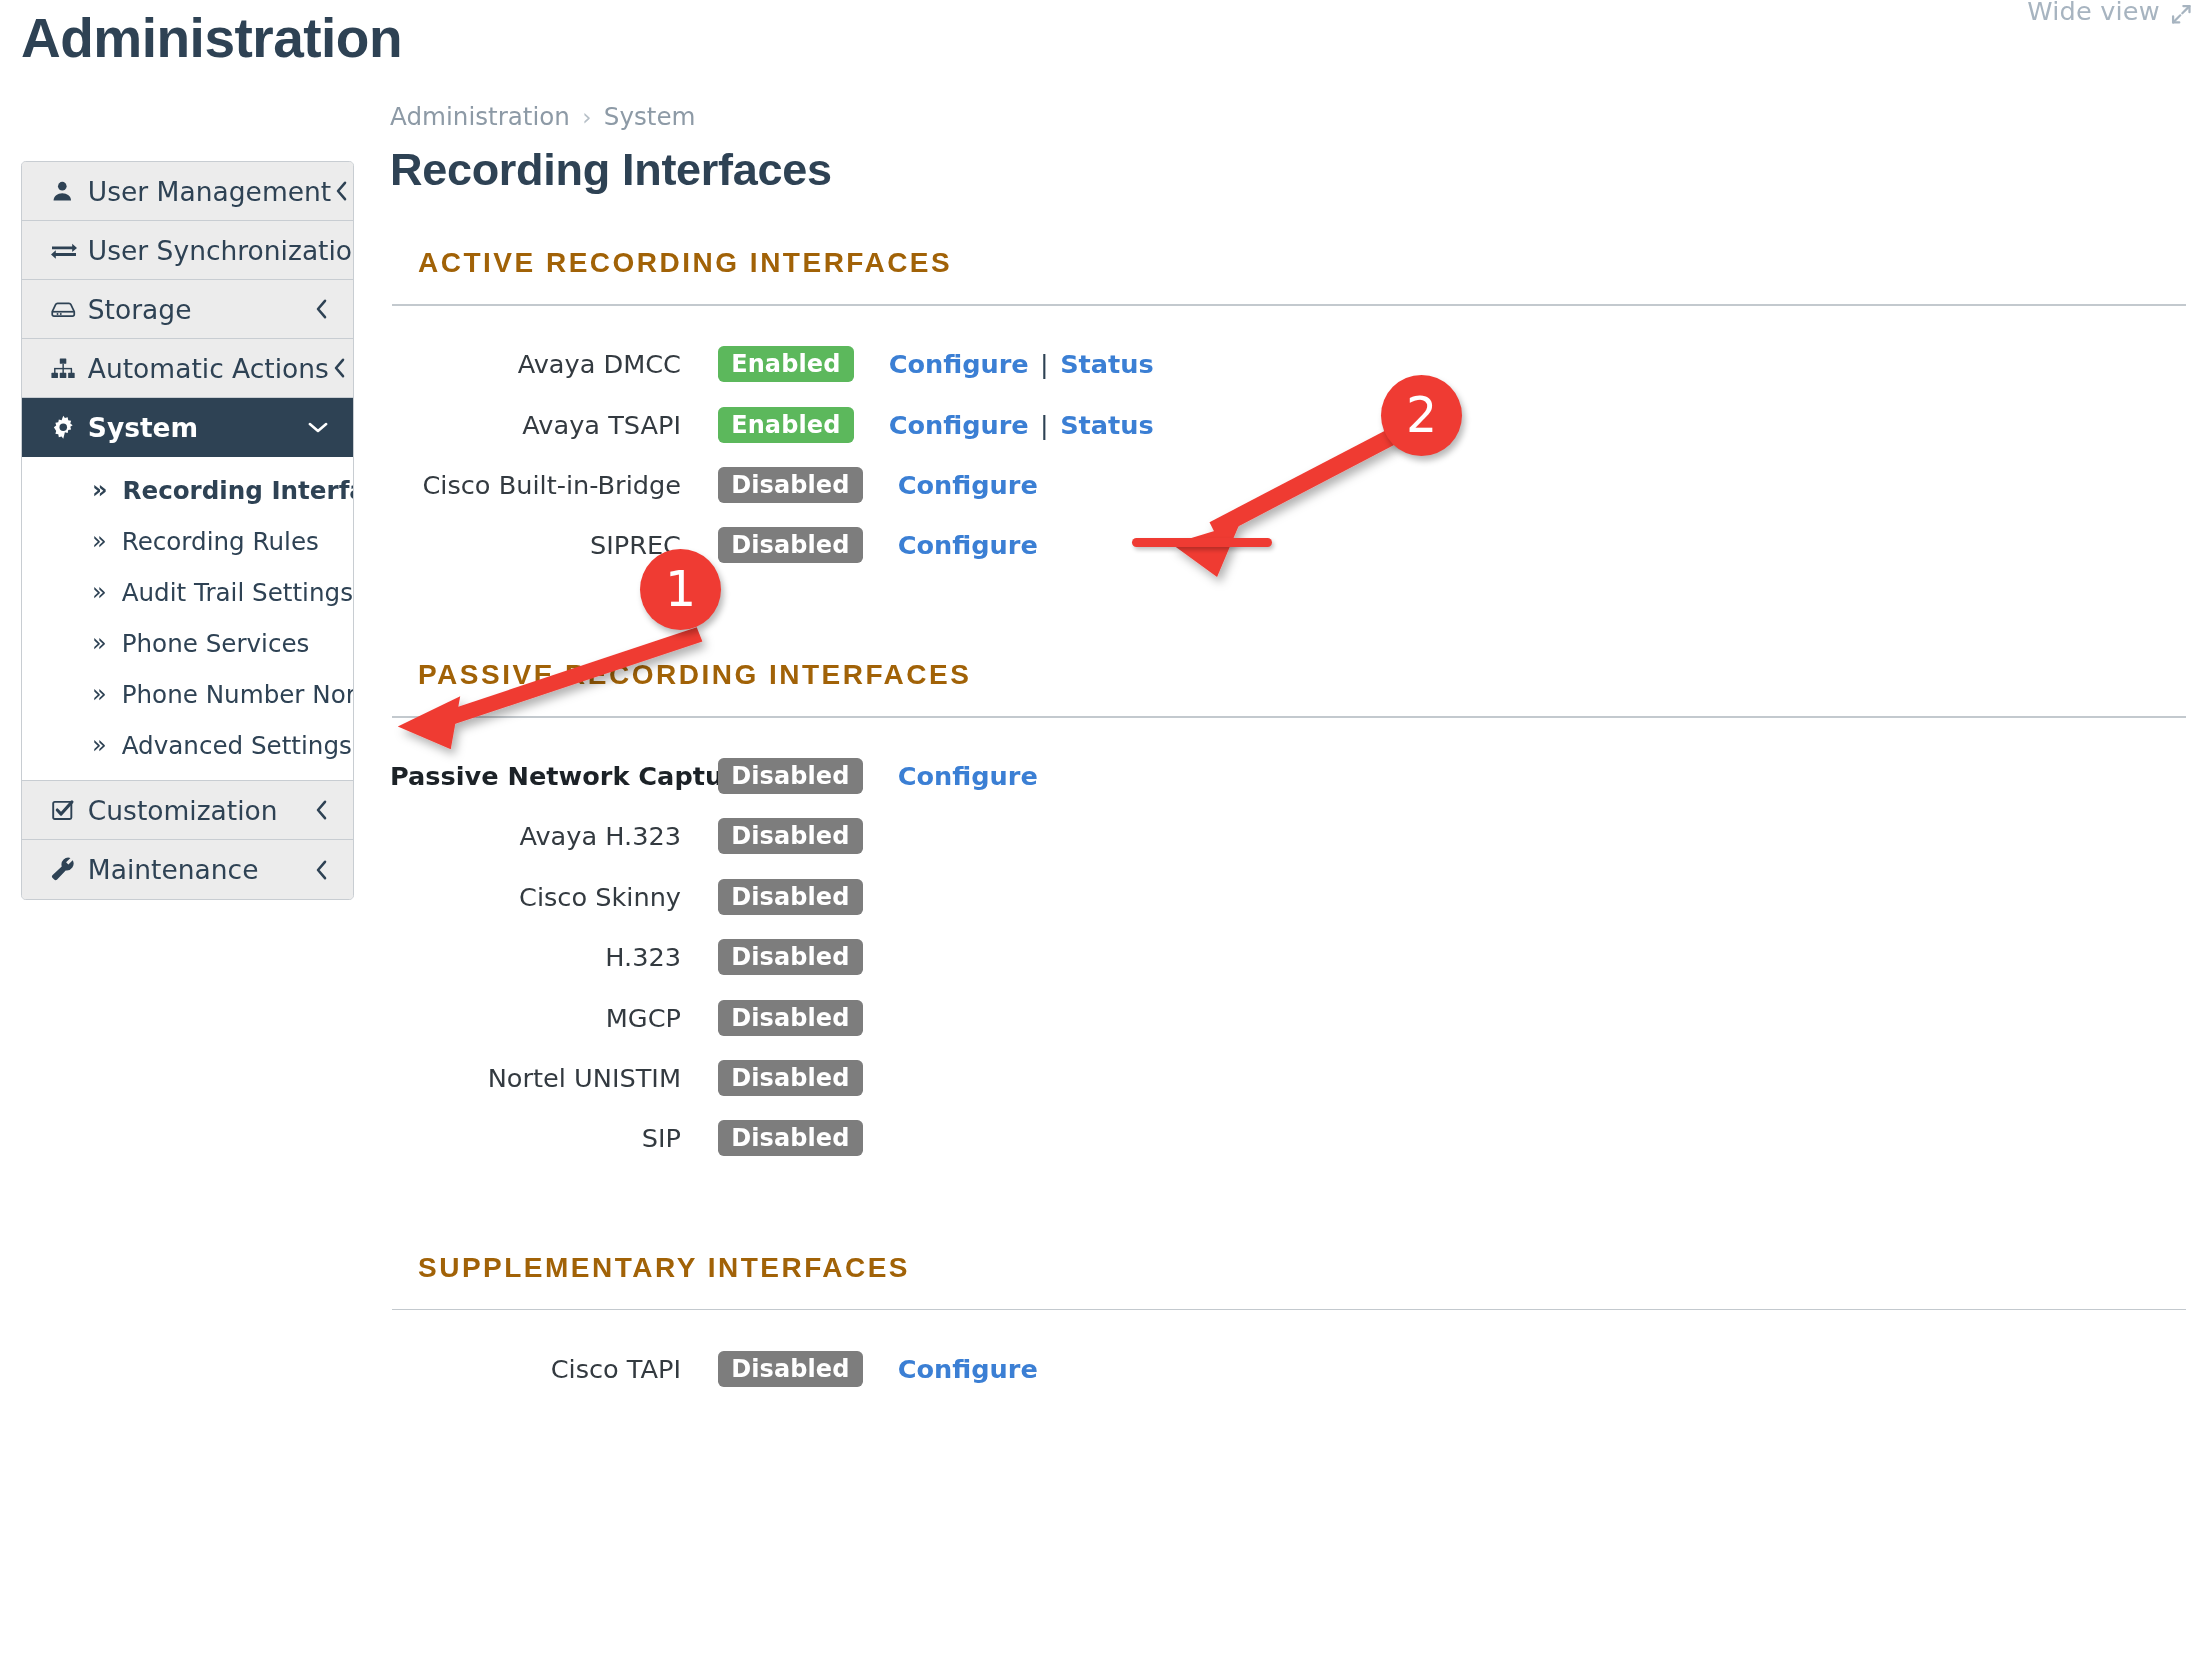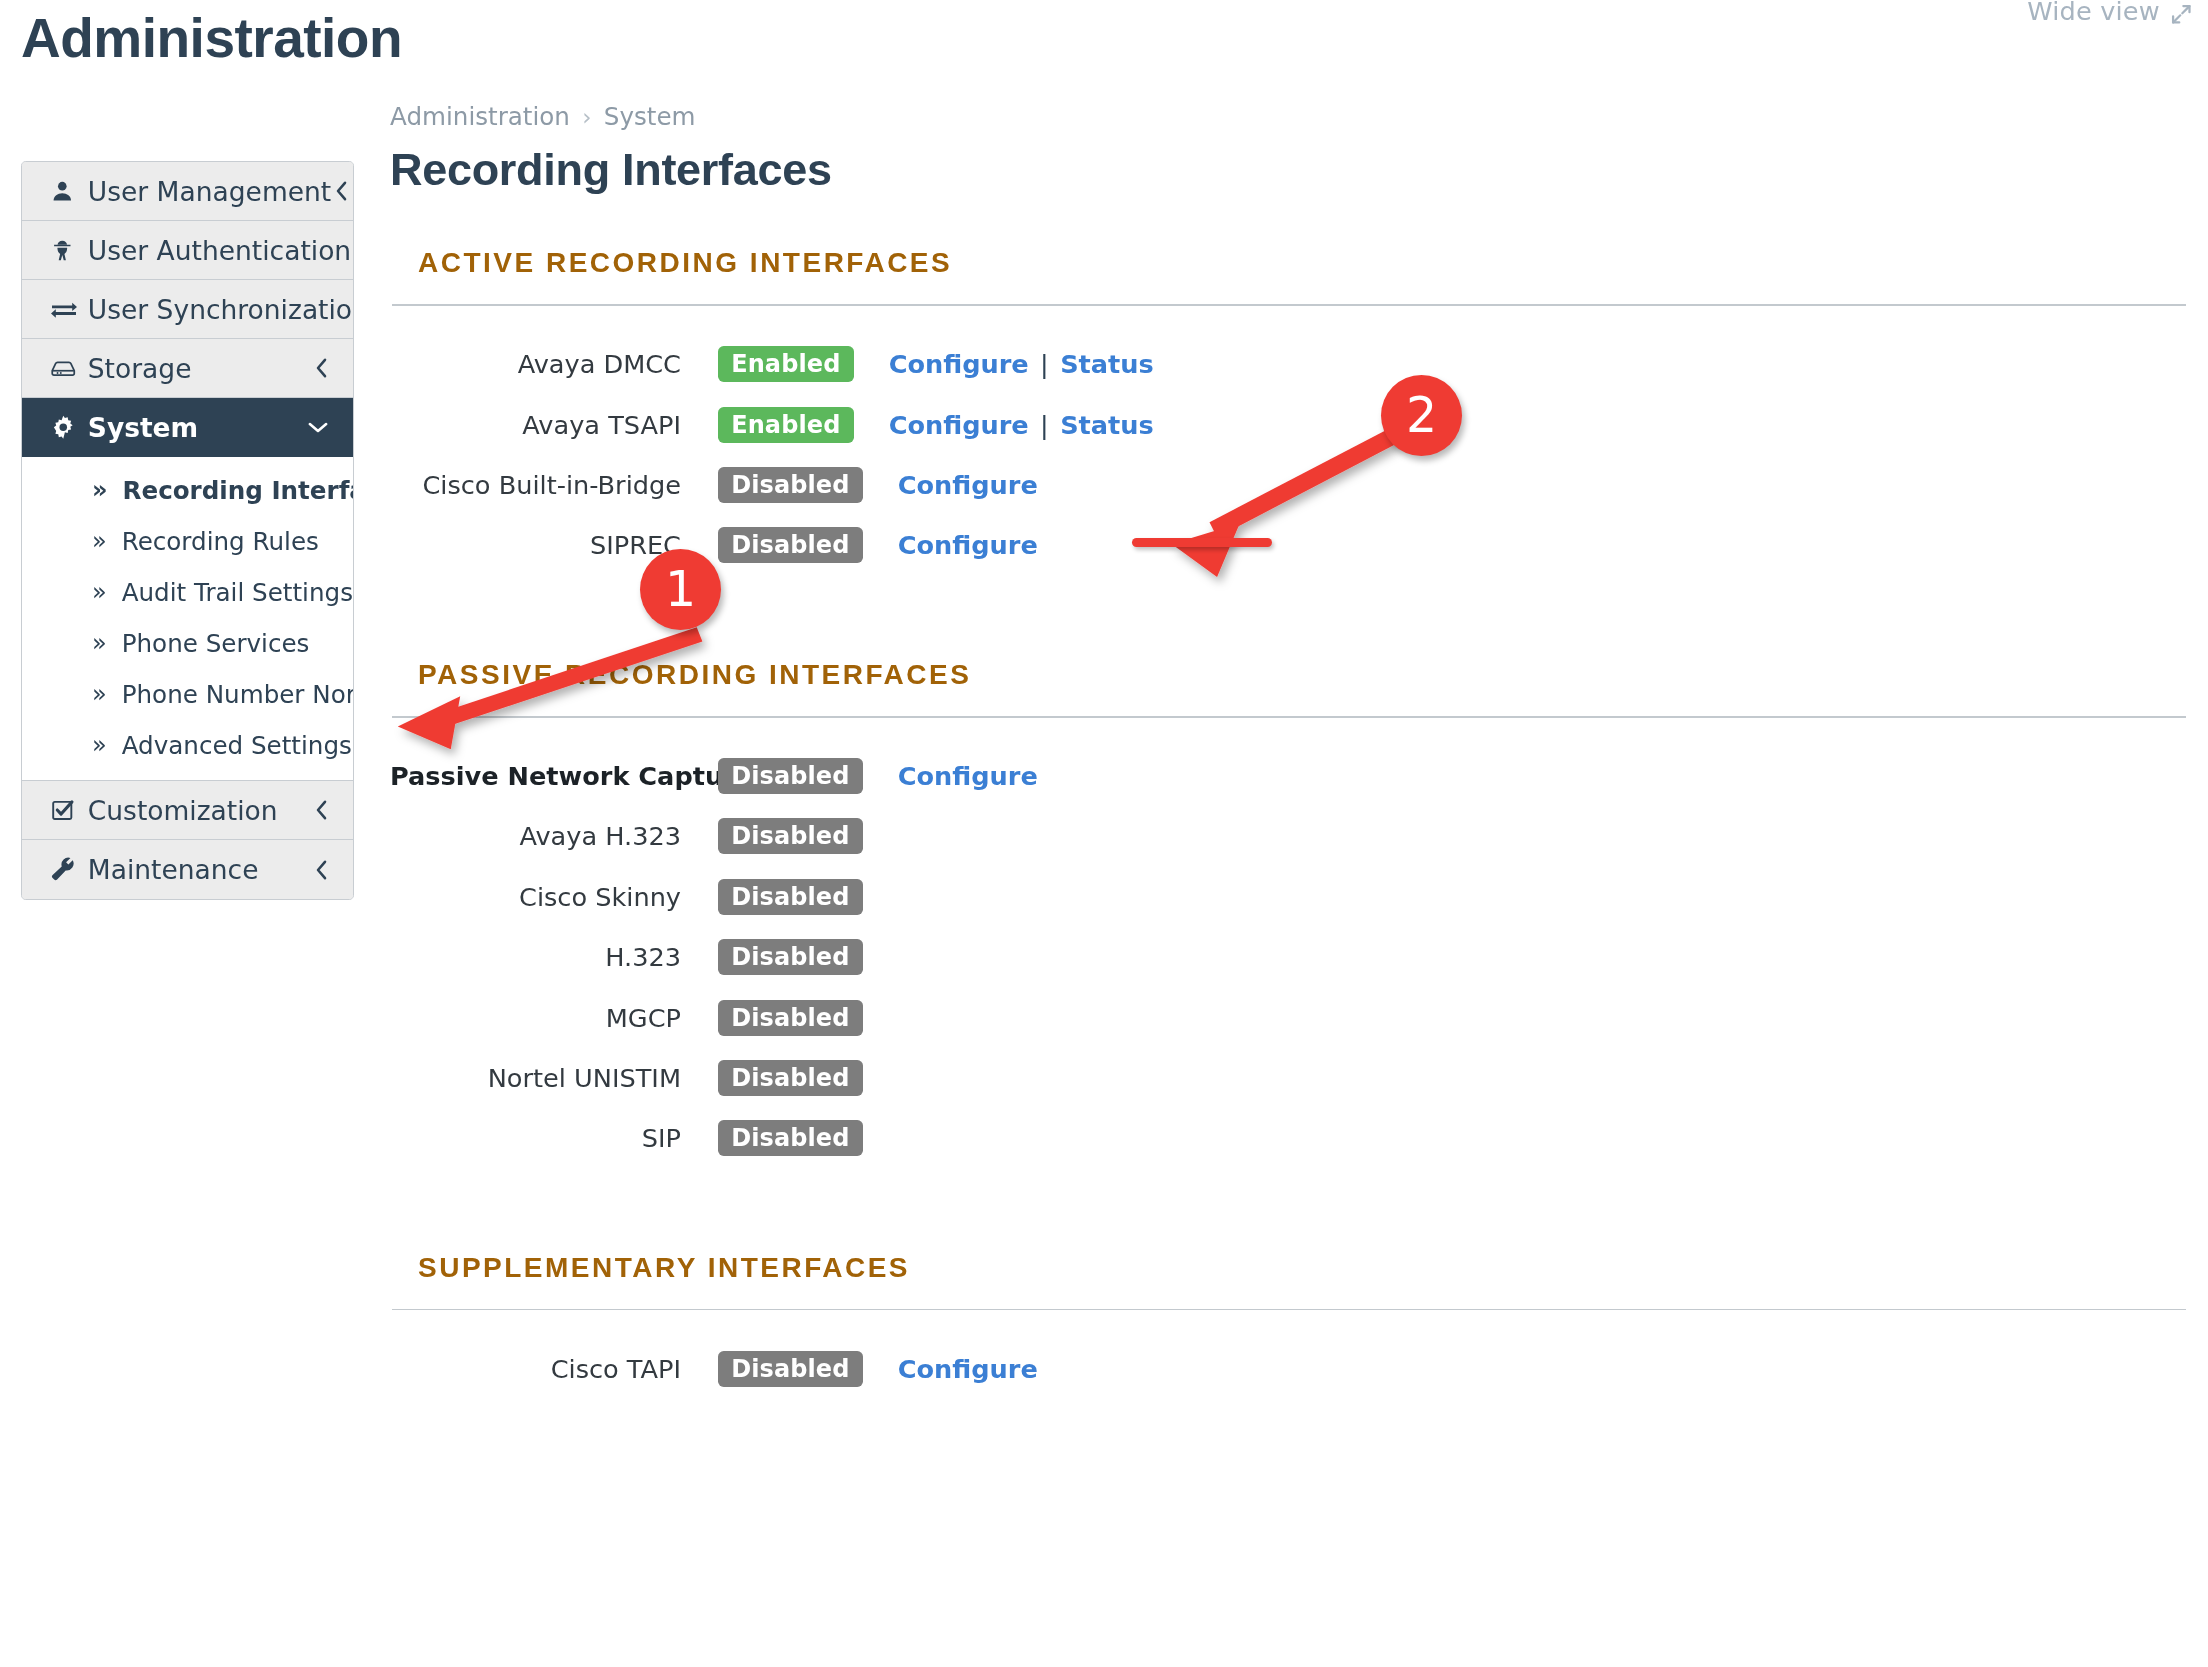--- a/index.html
+++ b/index.html
@@ -285,35 +285,20 @@
         </svg>
       </span>
       <span class="nav-label">User Management</span>
       <span class="nav-chev">
         <svg width="21" height="28" viewBox="0 0 16 24" fill="none" stroke="currentColor" stroke-width="2.2" stroke-linecap="round" stroke-linejoin="round">
             <polyline points="11,5 5,12 11,19"></polyline>
           </svg>
       </span>
     </div>
 
-    <div class="nav-item">
-      <span class="nav-ico">
-        <svg width="24.6" height="24.6" viewBox="0 0 24 24" fill="currentColor">
-          <path d="M4 6.6h16v1.5H4z"></path>
-          <path d="M7.4 6.6c0-2.4 2-4 4.6-4s4.6 1.6 4.6 4z"></path>
-          <path d="M7.3 9.6h9.4c.3 3-1.2 5.2-2.6 5.9l1.4 6.1h-2.1l-1.4-5.1-1.4 5.1H8.5l1.4-6.1C8.5 14.8 7 12.6 7.3 9.6z"></path>
-        </svg>
-      </span>
-      <span class="nav-label">User Authentication</span>
-      <span class="nav-chev">
-        <svg width="21" height="28" viewBox="0 0 16 24" fill="none" stroke="currentColor" stroke-width="2.2" stroke-linecap="round" stroke-linejoin="round">
-            <polyline points="11,5 5,12 11,19"></polyline>
-          </svg>
-      </span>
-    </div>
 
     <div class="nav-item">
       <span class="nav-ico">
         <svg width="28" height="24.6" viewBox="0 0 28 24" fill="currentColor">
           <path d="M2 8.2h20.2V5.4L27 9.6l-4.8 4.2v-2.8H2z"></path>
           <path d="M26 17.6H5.8v2.8L1 16.2l4.8-4.2v2.8H26z"></path>
         </svg>
       </span>
       <span class="nav-label">User Synchronization</span>
 
@@ -329,20 +314,41 @@
         </svg>
       </span>
       <span class="nav-label">Storage</span>
       <span class="nav-chev">
         <svg width="21" height="28" viewBox="0 0 16 24" fill="none" stroke="currentColor" stroke-width="2.2" stroke-linecap="round" stroke-linejoin="round">
             <polyline points="11,5 5,12 11,19"></polyline>
           </svg>
       </span>
     </div>
 
+    <div class="nav-item">
+      <span class="nav-ico">
+        <svg width="26.5" height="24.6" viewBox="0 0 26 24" fill="currentColor">
+          <rect x="9.6" y="2.4" width="6.4" height="5.2" rx="0.6"></rect>
+          <rect x="1.4" y="16.4" width="6.4" height="5.2" rx="0.6"></rect>
+          <rect x="9.6" y="16.4" width="6.4" height="5.2" rx="0.6"></rect>
+          <rect x="17.8" y="16.4" width="6.4" height="5.2" rx="0.6"></rect>
+          <rect x="12.2" y="7.6" width="1.4" height="4.4"></rect>
+          <rect x="4.0" y="11.6" width="17.6" height="1.4"></rect>
+          <rect x="4.0" y="12.6" width="1.4" height="4.0"></rect>
+          <rect x="12.2" y="12.6" width="1.4" height="4.0"></rect>
+          <rect x="20.3" y="12.6" width="1.4" height="4.0"></rect>
+        </svg>
+      </span>
+      <span class="nav-label">Automatic Actions</span>
+      <span class="nav-chev">
+        <svg width="21" height="28" viewBox="0 0 16 24" fill="none" stroke="currentColor" stroke-width="2.2" stroke-linecap="round" stroke-linejoin="round">
+            <polyline points="11,5 5,12 11,19"></polyline>
+          </svg>
+      </span>
+    </div>
 
     <div class="nav-item active">
       <span class="nav-ico">
         <svg width="26.5" height="26.5" viewBox="0 0 24 24" fill="currentColor">
           <path d="M12 1.6l1.5 2.1 2.5-.7.5 2.6 2.6.5-.7 2.5 2.1 1.5-2.1 1.5.7 2.5-2.6.5-.5 2.6-2.5-.7L12 22.4l-1.5-2.1-2.5.7-.5-2.6-2.6-.5.7-2.5L3.5 12l2.1-1.5-.7-2.5 2.6-.5.5-2.6 2.5.7z"></path>
           <circle cx="12" cy="12" r="3.4" fill="#2e4254"></circle>
         </svg>
       </span>
       <span class="nav-label">System</span>
       <span class="nav-chev">

